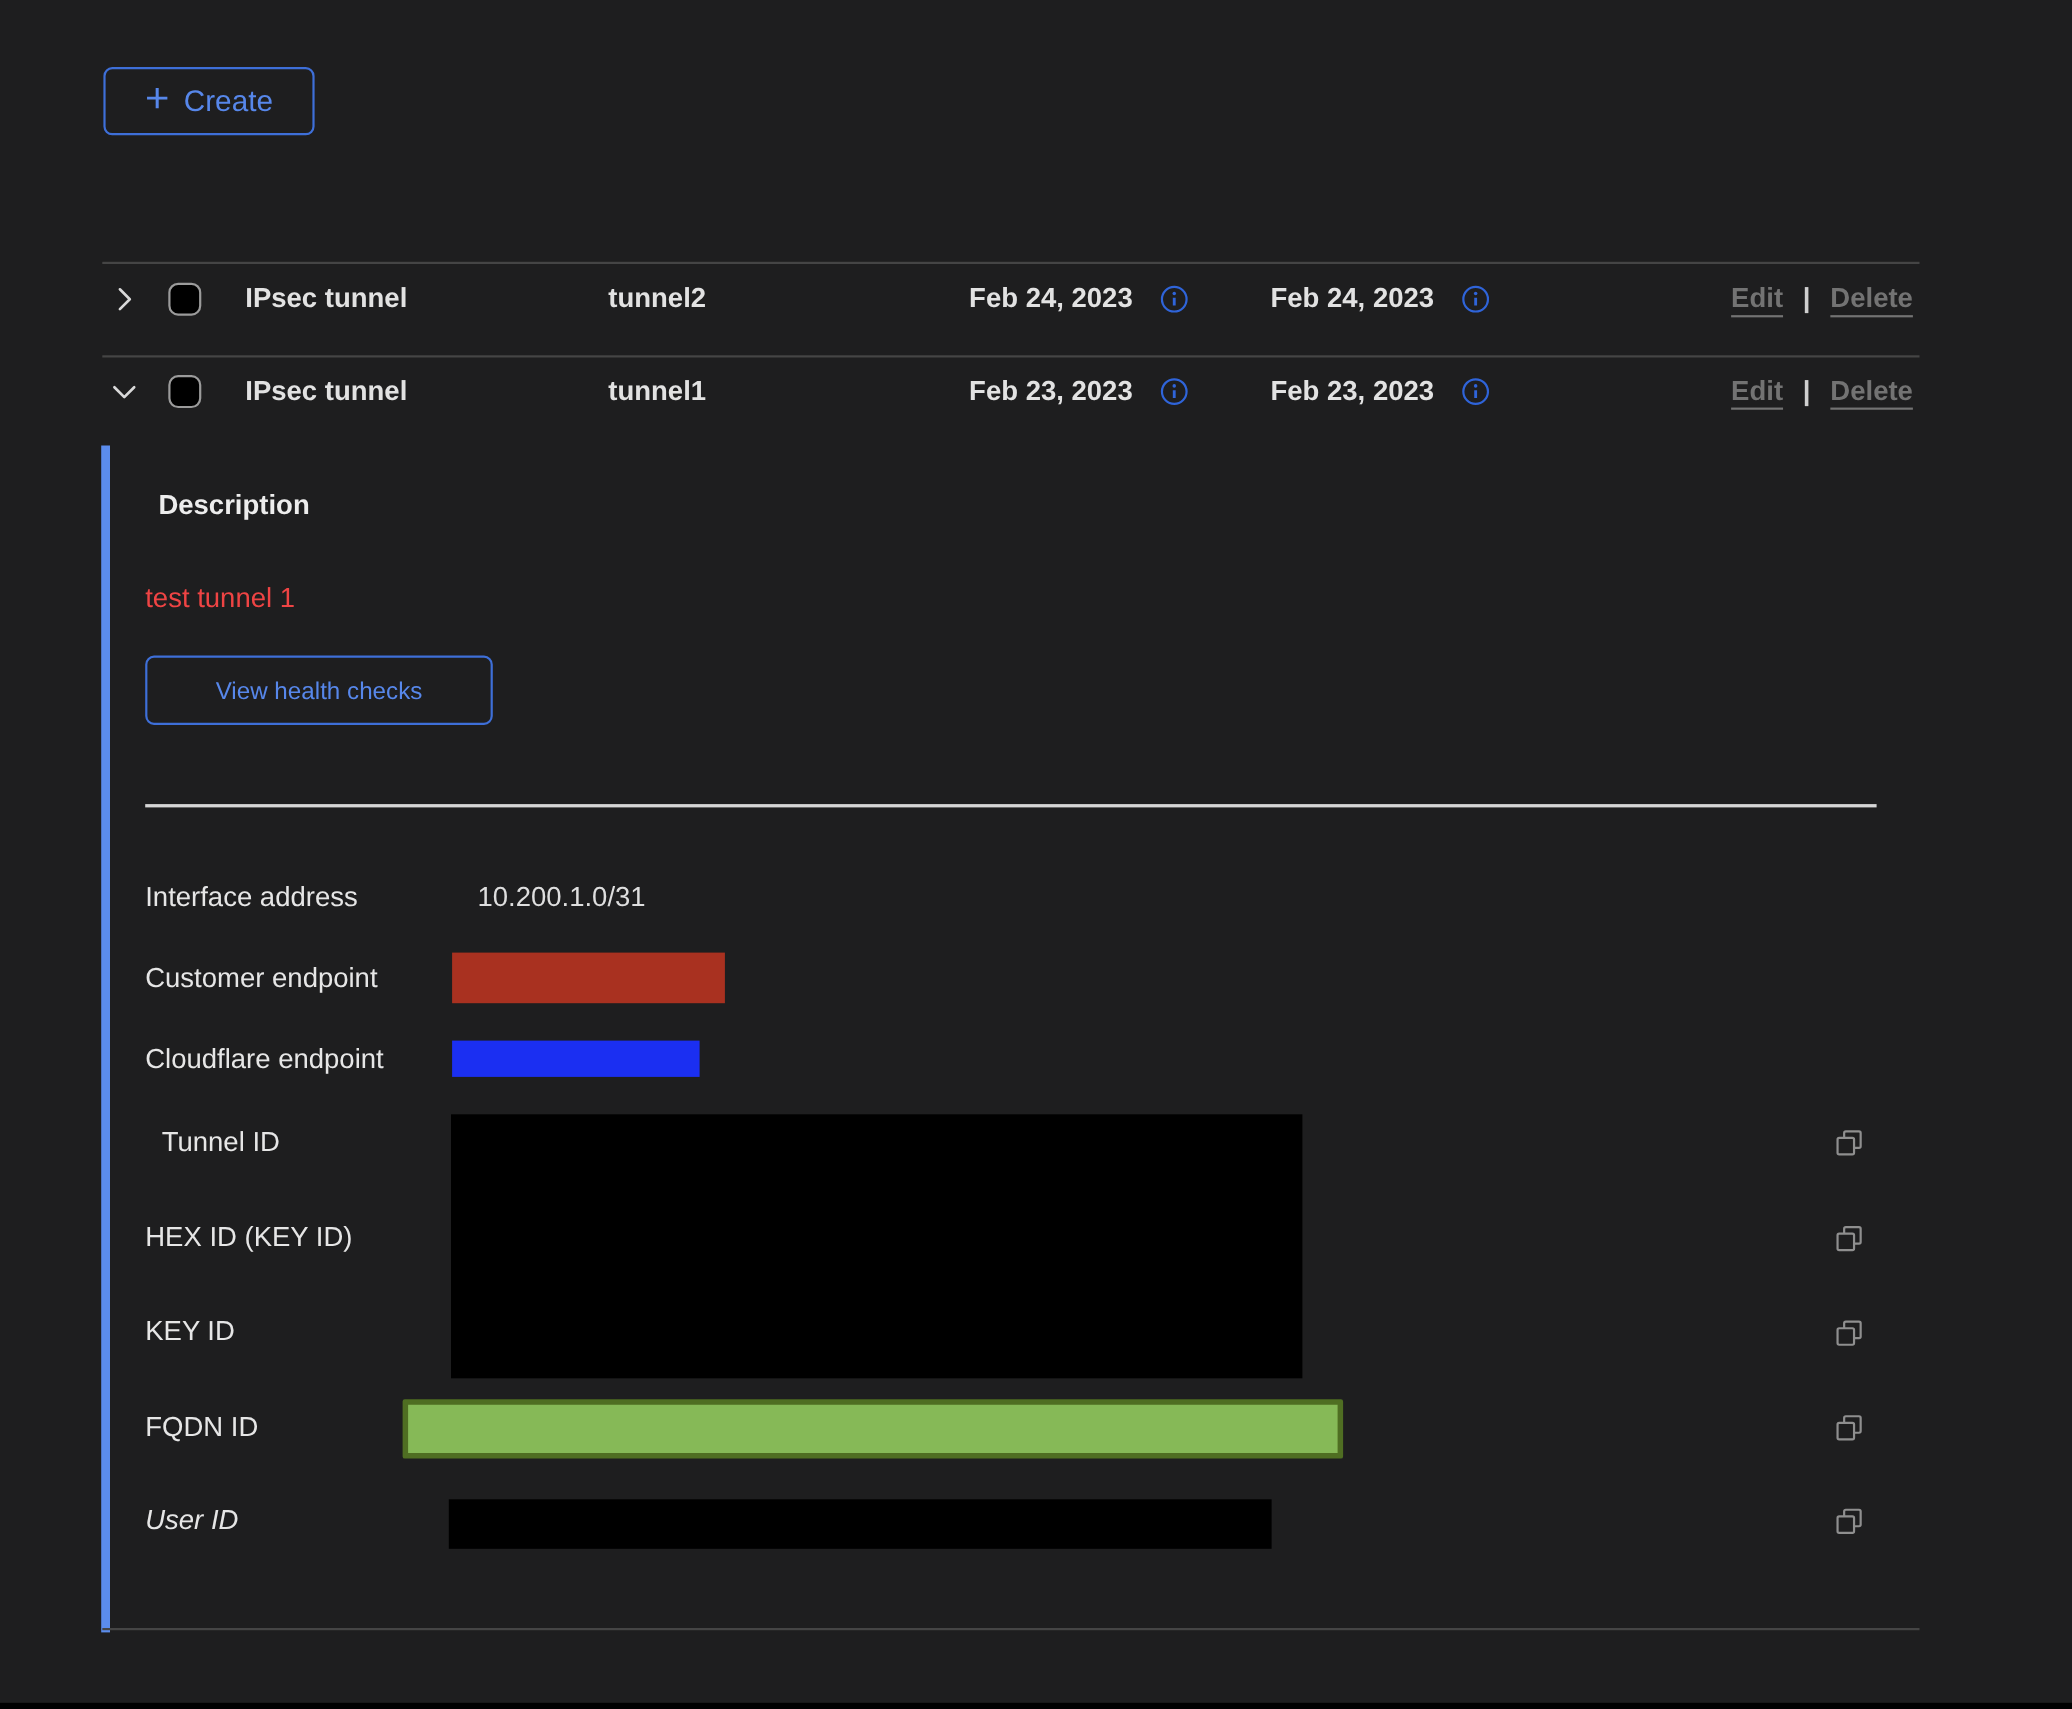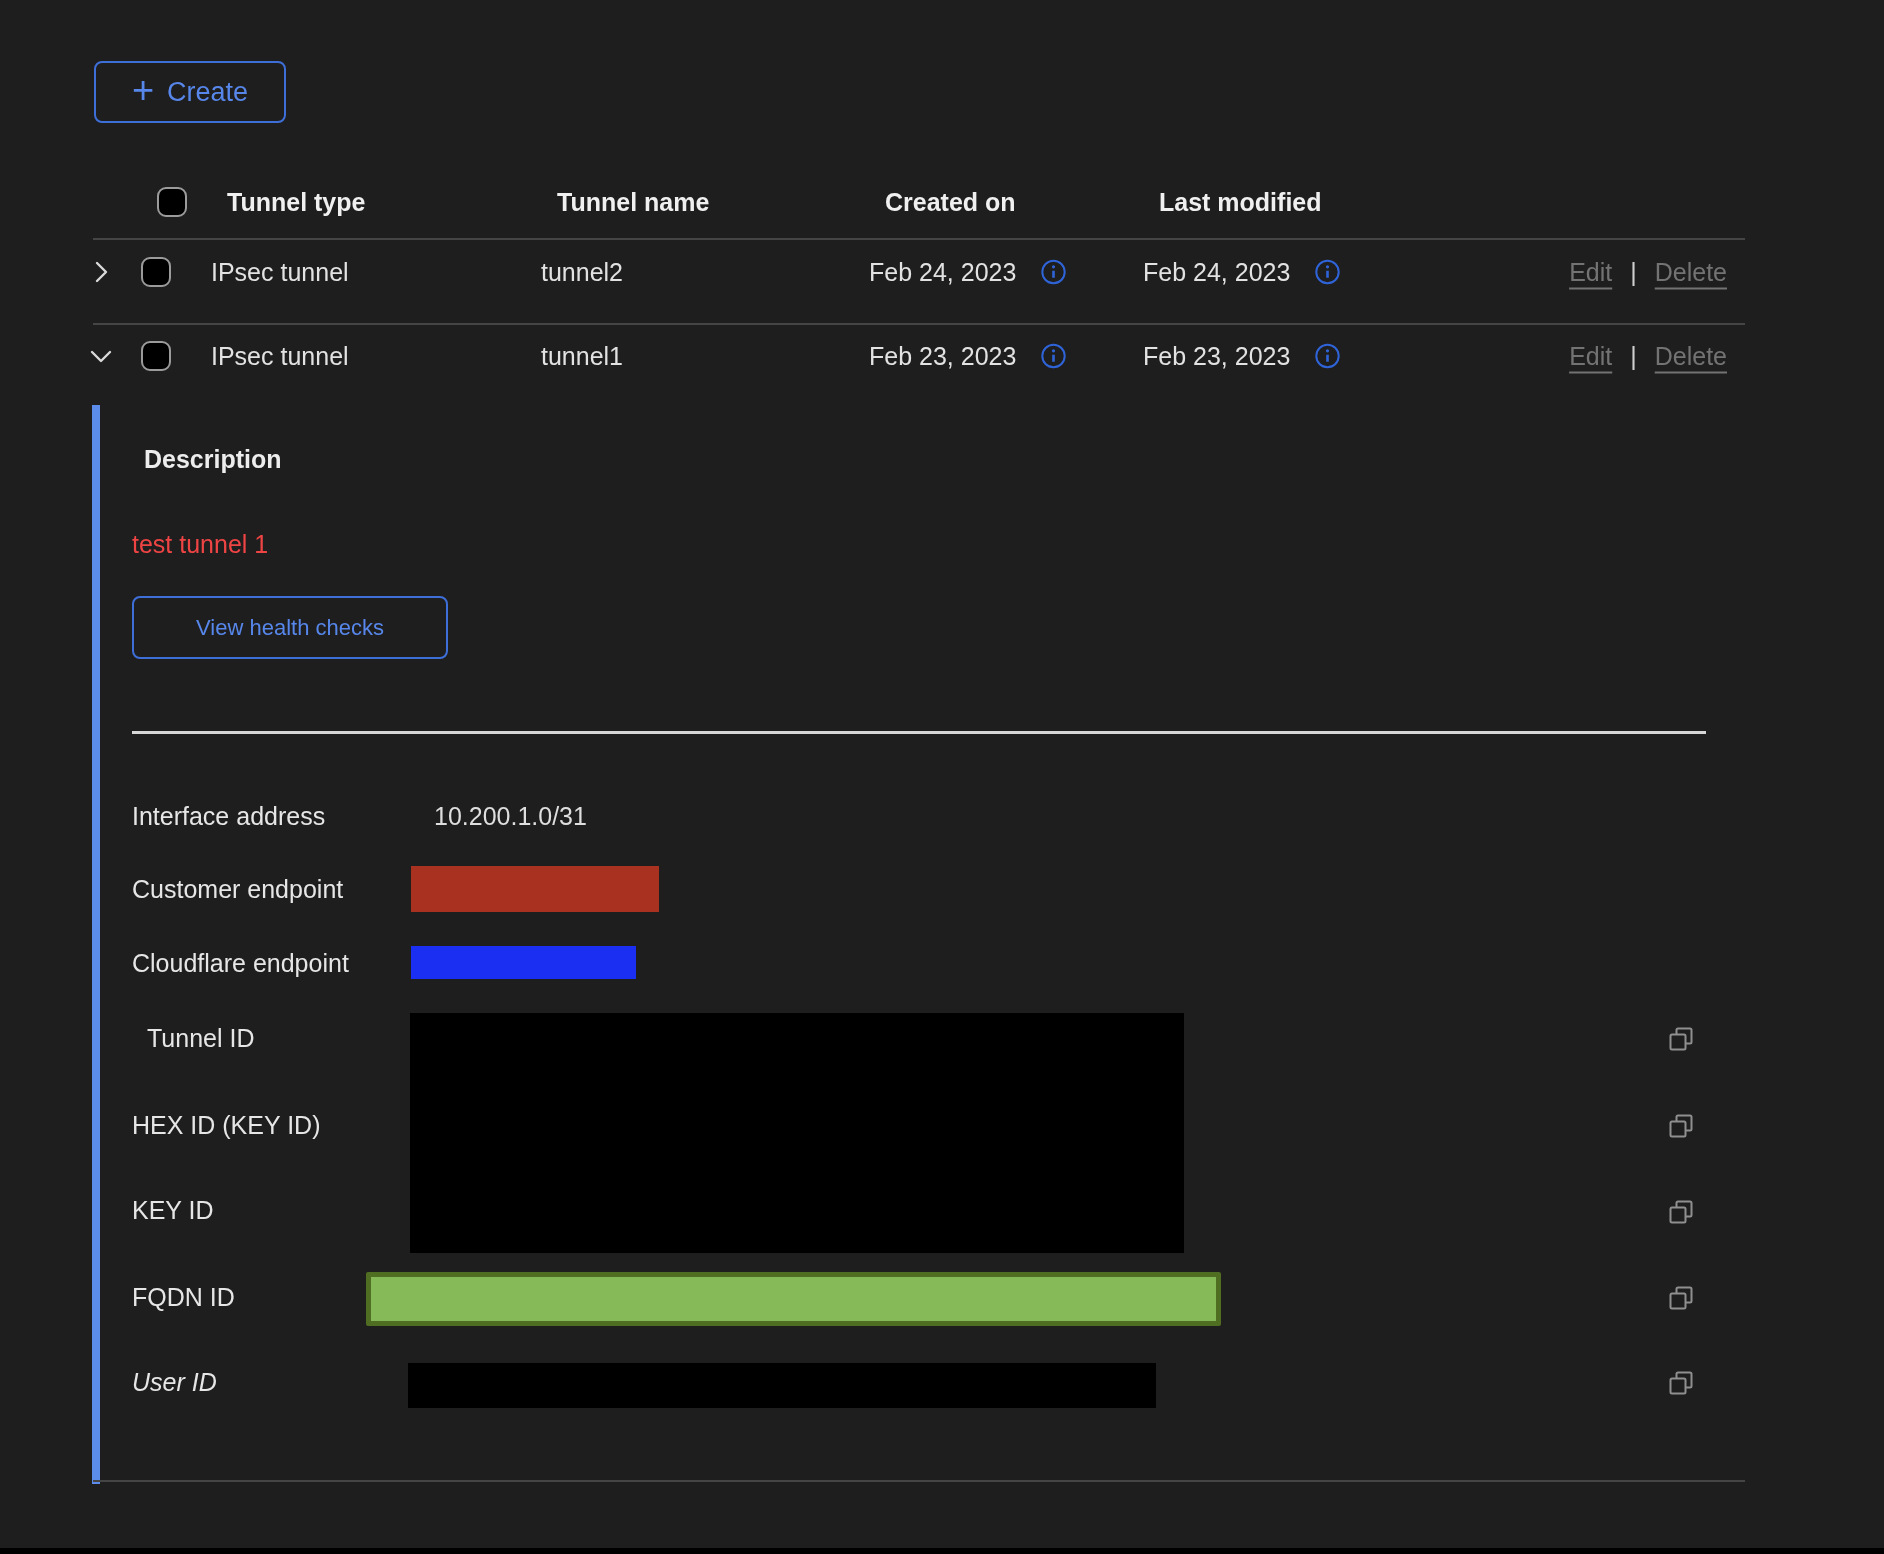--- a/index.html
+++ b/index.html
@@ -12,21 +12,21 @@
     position:absolute;left:94px;top:61px;width:192px;height:62px;box-sizing:border-box;
     border:2px solid #3e6fd8;border-radius:8px;background:transparent;cursor:pointer;
     display:flex;align-items:center;justify-content:center;gap:13px;
     color:#5787ea;font-size:27px;font-family:inherit;
   }
   .create-btn .plus{font-size:38px;font-weight:200;line-height:1;margin-top:-4px;}
   
   .tbl-line{position:absolute;left:93px;width:1652px;height:2px;background:#454545;}
   .line-head{top:238px;} .line-row1{top:323px;} .line-bottom{top:1480px;}
   .thead{position:absolute;left:93px;top:166px;width:1652px;height:72px;}
-  .trow{position:absolute;left:77px;width:1652px;height:64px;}
+  .trow{position:absolute;left:89px;width:1652px;height:64px;font-weight:bold;}
   .trow1{top:240px;} .trow2{top:324px;}
   .cell{position:absolute;top:50%;transform:translateY(-50%);white-space:nowrap;}
   .c-chevron{left:11px;width:26px;height:26px;}
   .c-check{left:64px;}
   .c-type{left:134px;}
   .c-name{left:464px;}
   .c-created{left:792px;}
   .c-modified{left:1066px;}
   .c-actions{right:2px;display:flex;align-items:center;gap:18px;}
   .th{font-weight:700;color:#f0f0f0;font-size:25px;}
@@ -63,27 +63,20 @@
 </head>
 <body>
 
 <div class="canvas">
 
   <button class="create-btn">
     <span class="plus">+</span>
     <span>Create</span>
   </button>
 
-  <div class="thead">
-    <div class="cell c-check checkbox"></div>
-    <span class="cell c-type th">Tunnel type</span>
-    <span class="cell c-name th">Tunnel name</span>
-    <span class="cell c-created th">Created on</span>
-    <span class="cell c-modified th">Last modified</span>
-  </div>
   <div class="tbl-line line-head"></div>
 
   <div class="trow trow1">
     <span class="cell c-chevron icon-btn">
       <svg width="26" height="26" viewBox="0 0 26 26">
           <polyline points="9,4 18,13 9,22" fill="none" stroke="#d9d9d9" stroke-width="2.4" stroke-linecap="round" stroke-linejoin="round"></polyline>
         </svg>
     </span>
     <div class="cell c-check checkbox"></div>
     <span class="cell c-type td">IPsec tunnel</span>

